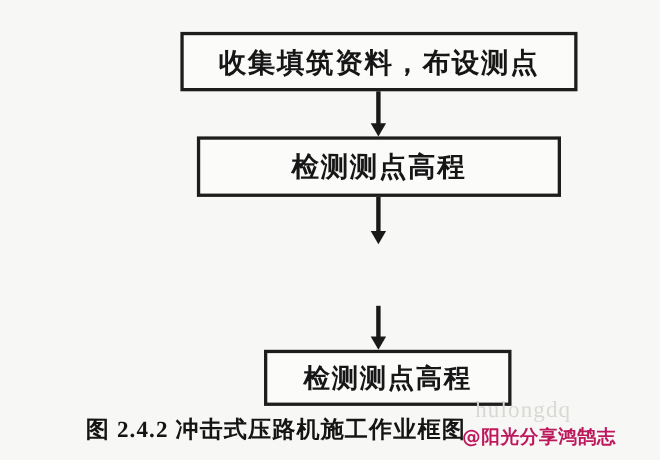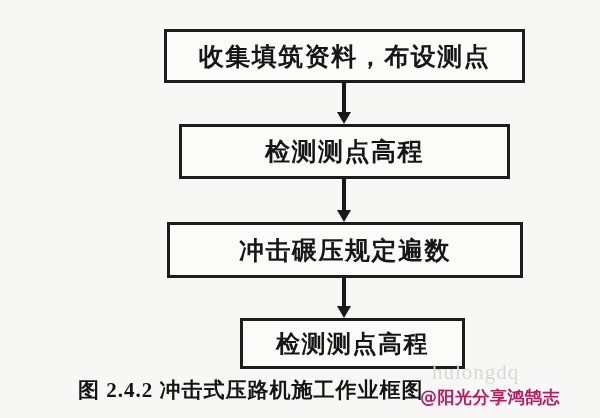--- a/index.html
+++ b/index.html
@@ -139,23 +139,20 @@
 
   <div class="flow-box" id="box-check-elev">
     <span class="box-label">检测测点高程</span>
   </div>
 
   <div class="connector" id="connector-2">
     <div class="conn-line"></div>
     <div class="conn-head"></div>
   </div>
 
-  <div class="flow-box" id="box-impact-rolling">
-    <span class="box-label">冲击碾压规定遍数</span>
-  </div>
 
   <div class="connector" id="connector-3">
     <div class="conn-line"></div>
     <div class="conn-head"></div>
   </div>
 
   <div class="flow-box" id="box-water-level">
     <span class="box-label">检测测点高程</span>
   </div>
 

